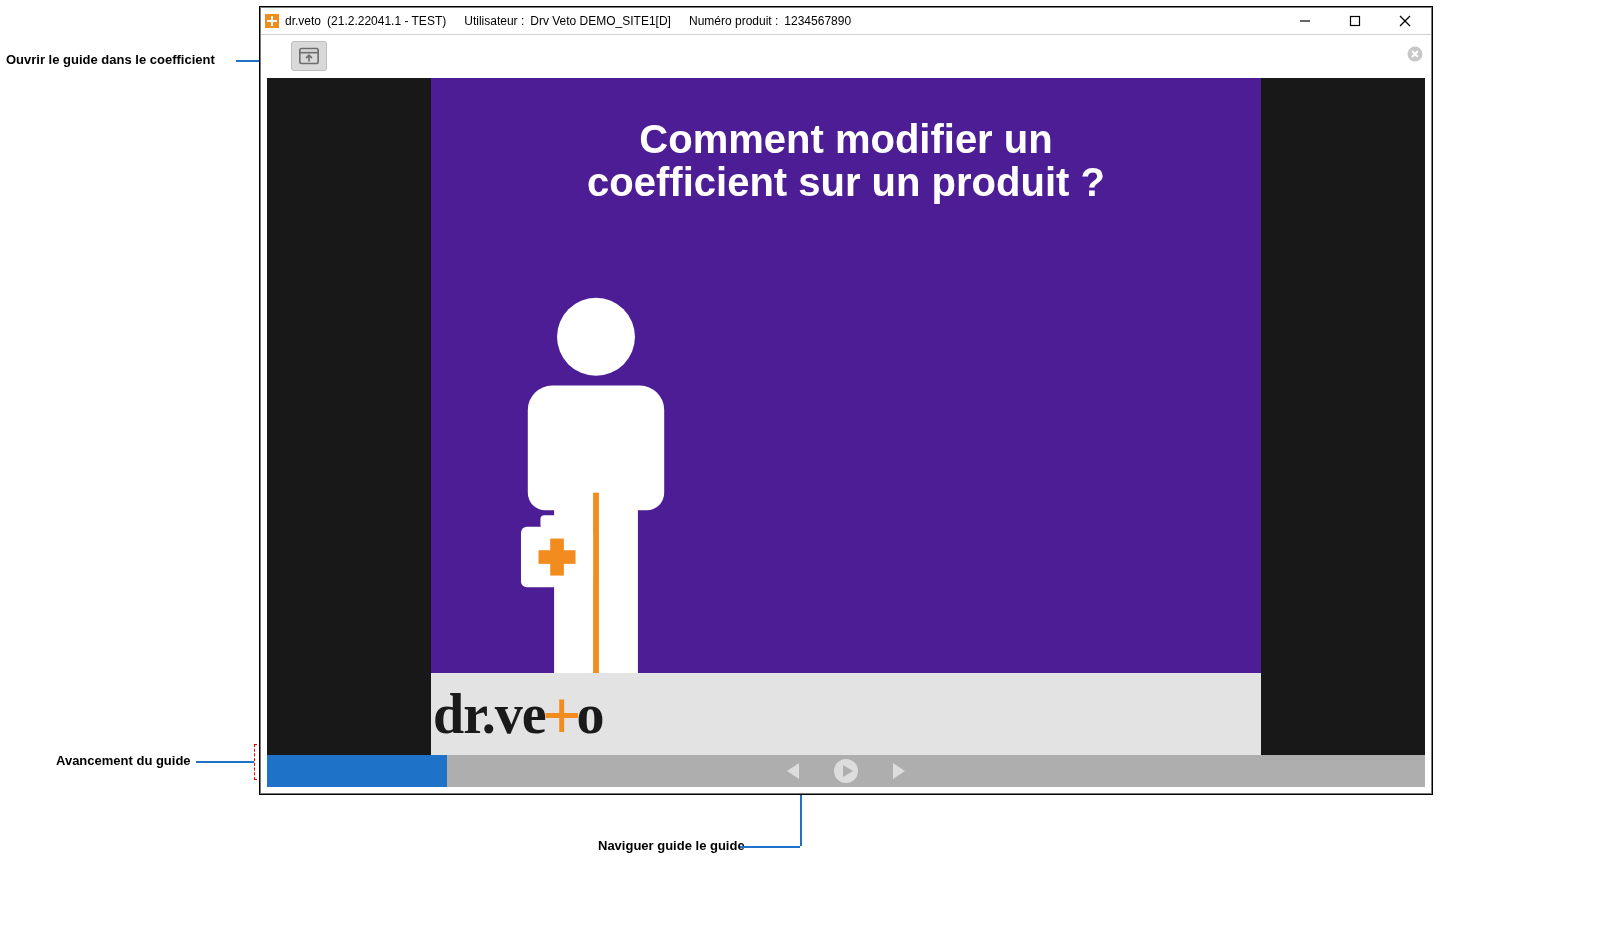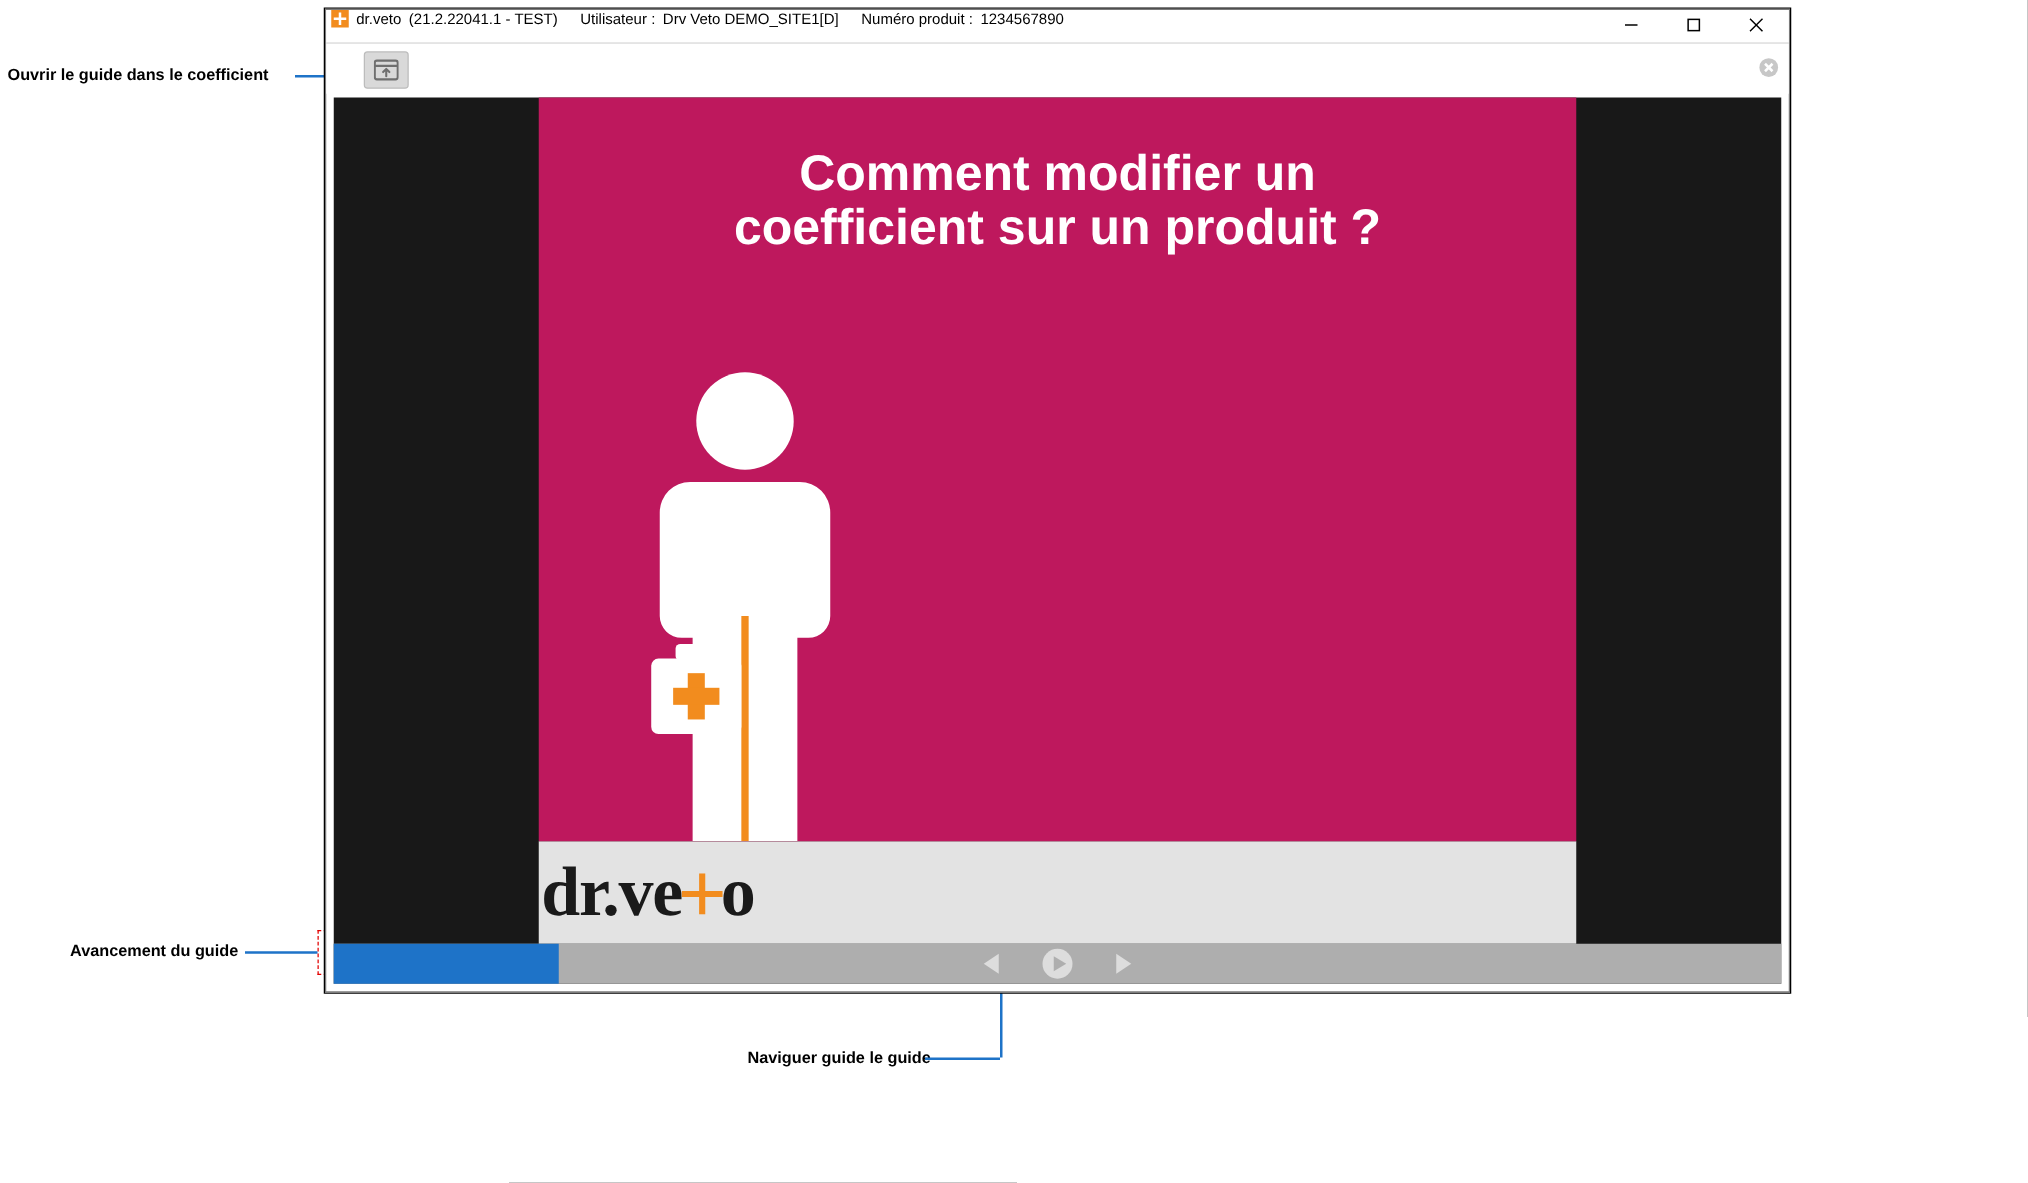--- a/index.html
+++ b/index.html
@@ -50,20 +50,21 @@
     width: 1170px;
     height: 785px;
     background: #ffffff;
     border: 1px solid #7a7a7a;
     box-shadow: 0 0 0 1px #000;
   }
 
   .titlebar {
     height: 26px;
     display: flex;
+    align-items: center;
     padding: 0 4px;
     background: #ffffff;
     border-bottom: 1px solid #d0d0d0;
     font-size: 12px;
     gap: 6px;
   }
   .app-icon {
     width: 14px; height: 14px;
     background: #f28c1e;
     display: inline-block;
@@ -121,21 +122,21 @@
   .slide-wrap {
     flex: 1;
     display: flex; align-items: stretch; justify-content: center;
   }
   .slide {
     width: 830px;
     display: flex; flex-direction: column;
   }
   .slide-main {
     flex: 1;
-    background: #be185d;
+    background: #4c1d95;
     position: relative;
     overflow: hidden;
   }
   .slide-title {
     position: absolute;
     left: 0; right: 0; top: 40px;
     text-align: center;
     color: #ffffff;
     font-weight: 800;
     font-size: 40px;

